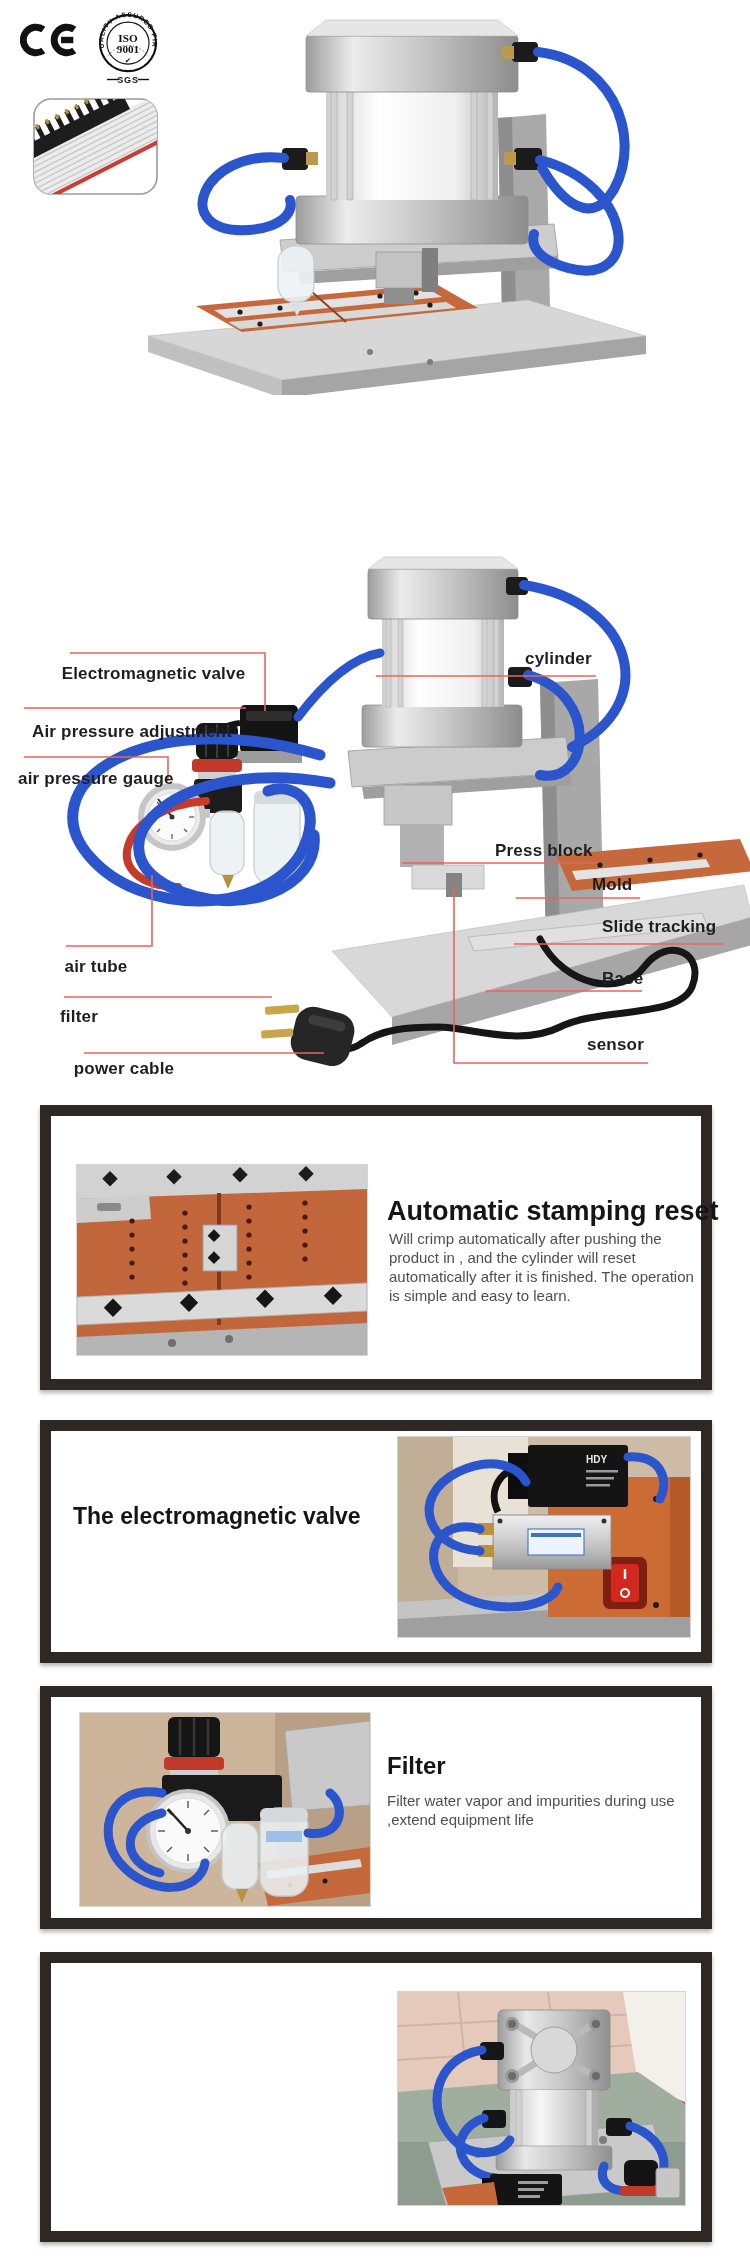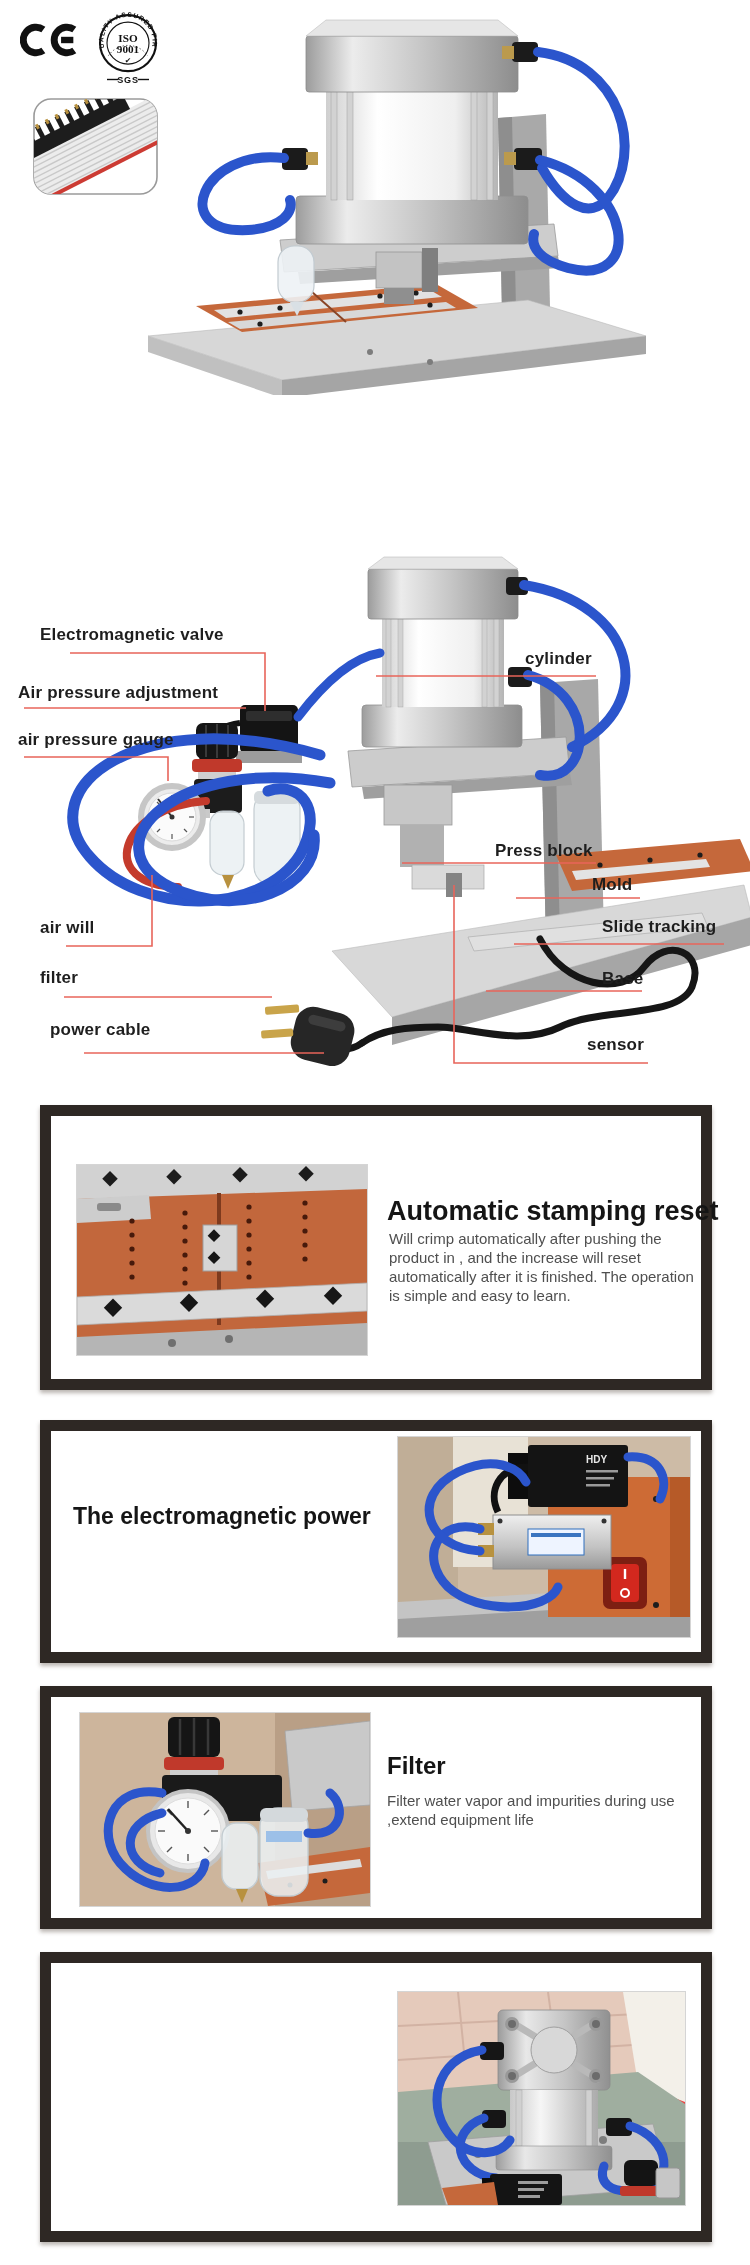--- a/index.html
+++ b/index.html
@@ -2,21 +2,21 @@
 <html><head>
 <meta charset="utf-8">
 <style>
   html,body{margin:0;padding:0;background:#ffffff;}
   .page{position:relative;width:750px;height:2265px;background:#ffffff;overflow:hidden;
         font-family:"Liberation Sans",sans-serif;}
   .abs{position:absolute;}
   
   .lbl{position:absolute;font-weight:bold;font-size:17px;color:#1e1e1e;letter-spacing:.2px;
        font-family:"Liberation Sans",sans-serif;white-space:nowrap;}
-  .lbl.r{text-align:left;}
+  .lbl.r{text-align:center;margin-top:39px;}
   
   .panel{position:absolute;left:40px;width:650px;background:#fff;border:11px solid #2e2824;
          box-shadow:0 3px 4px rgba(60,45,35,.35);}
   .panel-title{position:absolute;margin:0;font-weight:bold;color:#151515;
                font-family:"Liberation Sans",sans-serif;white-space:nowrap;}
   .panel-body{position:absolute;margin:0;font-size:15px;line-height:19px;color:#4f4f4f;
               font-family:"Liberation Sans",sans-serif;}
   .photo{position:absolute;border:1px solid #d5d5d5;overflow:hidden;background:#ef4444;}
   .photo svg{display:block;}
 </style>
@@ -280,21 +280,21 @@
         <path d="M516,343 H640"></path>
         <path d="M514,389 H724"></path>
         <path d="M486,436 H642"></path>
         <path d="M454,330 V508 H648"></path>
       </g>
     </svg>
 
     <div class="lbl r" style="left:40px;top:70px;width:227px">Electromagnetic valve</div>
     <div class="lbl r" style="left:18px;top:128px;width:228px">Air pressure adjustment</div>
     <div class="lbl r" style="left:18px;top:175px;width:152px">air pressure gauge</div>
-    <div class="lbl r" style="left:40px;top:363px;width:112px">air will</div>
+    <div class="lbl r" style="left:40px;top:363px;width:112px">air tube</div>
     <div class="lbl r" style="left:40px;top:413px;width:78px">filter</div>
     <div class="lbl r" style="left:50px;top:465px;width:148px">power cable</div>
 
     <div class="lbl" style="left:525px;top:94px">cylinder</div>
     <div class="lbl" style="left:495px;top:286px">Press block</div>
     <div class="lbl" style="left:592px;top:320px">Mold</div>
     <div class="lbl" style="left:602px;top:362px">Slide tracking</div>
     <div class="lbl" style="left:602px;top:414px">Base</div>
     <div class="lbl" style="left:587px;top:480px">sensor</div>
   </div>
@@ -346,25 +346,25 @@
           <rect x="106" y="131" width="13" height="13" transform="rotate(45 112 137)"></rect>
           <rect x="182" y="127" width="13" height="13" transform="rotate(45 188 133)"></rect>
           <rect x="250" y="124" width="13" height="13" transform="rotate(45 256 130)"></rect>
         </g>
         <polygon points="0,172 290,158 290,190 0,190" fill="#b5b5b5"></polygon>
         <circle cx="95" cy="178" r="4" fill="#6f6f6f"></circle>
           <circle cx="152" cy="174" r="4" fill="#6f6f6f"></circle>
       </svg>
     </div>
     <h2 class="panel-title" style="left:336px;top:80px;font-size:27px">Automatic stamping reset</h2>
-    <p class="panel-body" style="left:338px;top:113px;width:312px">Will crimp automatically after pushing the product in , and the increase will reset automatically after it is finished. The operation is simple and easy to learn.</p>
+    <p class="panel-body" style="left:338px;top:113px;width:312px">Will crimp automatically after pushing the product in , and the cylinder will reset automatically after it is finished. The operation is simple and easy to learn.</p>
   </section>
 
   <section class="panel" style="top:1420px;height:221px">
-    <h2 class="panel-title" style="left:22px;top:72px;font-size:23px">The electromagnetic power</h2>
+    <h2 class="panel-title" style="left:22px;top:72px;font-size:23px">The electromagnetic valve</h2>
     <div class="photo" style="left:346px;top:5px;width:292px;height:200px">
       <svg width="292" height="200" viewBox="0 0 292 200">
         <defs>
           <linearGradient id="p2M" x1="0" y1="0" x2="0" y2="1">
             <stop offset="0" stop-color="#efefef"></stop>
               <stop offset=".6" stop-color="#c2c2c2"></stop>
               <stop offset="1" stop-color="#999999"></stop>
           </linearGradient>
         </defs>
         <rect width="292" height="200" fill="#cdbba6"></rect>

